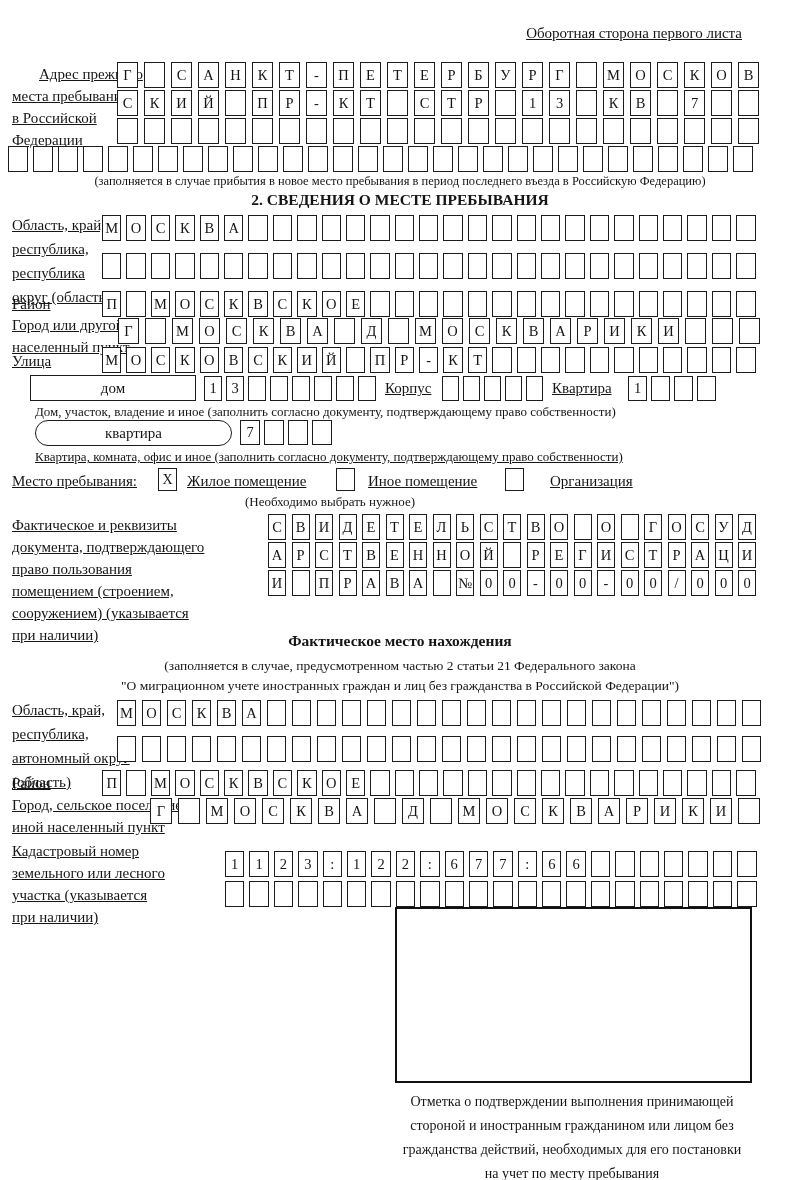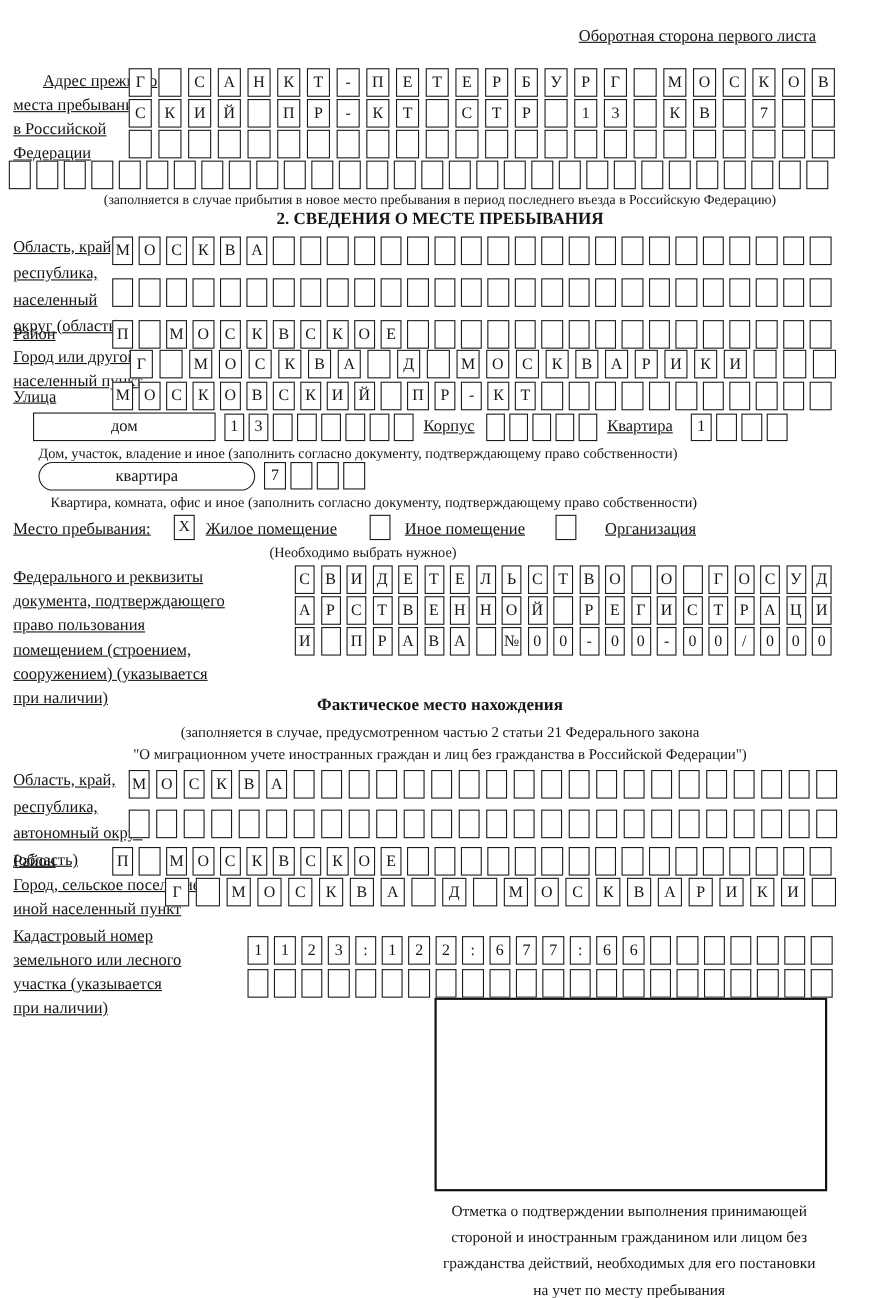--- a/index.html
+++ b/index.html
@@ -151,21 +151,21 @@
       <span class="cell"></span>
       <span class="cell"></span>
       <span class="cell"></span>
     </div>
   <div class="abs note" style="top:174px;left:0;width:800px;text-align:center;">(заполняется в случае прибытия в новое место пребывания в период последнего въезда в Российскую Федерацию)</div>
 
   <div class="abs ttl" style="top:191px;left:0;">2. СВЕДЕНИЯ О МЕСТЕ ПРЕБЫВАНИЯ</div>
 
   <div class="abs lbl" style="top:214px;left:12px;">Область, край,</div>
   <div class="abs lbl" style="top:238px;left:12px;">республика,</div>
-  <div class="abs lbl" style="top:262px;left:12px;">населенный</div>
+  <div class="abs lbl" style="top:262px;left:12px;">республика</div>
   <div class="abs lbl" style="top:286px;left:12px;">округ (область)</div>
   <div class="cells r27" style="top:215px;left:102px;">
       <span class="cell">М</span>
       <span class="cell">О</span>
       <span class="cell">С</span>
       <span class="cell">К</span>
       <span class="cell">В</span>
       <span class="cell">А</span>
       <span class="cell"></span>
       <span class="cell"></span>
@@ -338,32 +338,32 @@
     </div>
   <div class="abs note" style="top:404px;left:35px;font-size:13px;">Дом, участок, владение и иное (заполнить согласно документу, подтверждающему право собственности)</div>
 
   <div class="abs wbox" style="top:420px;left:35px;width:197px;height:26px;border-radius:13px;">квартира</div>
   <div class="cells rkv" style="top:420px;left:240px;">
       <span class="cell">7</span>
       <span class="cell"></span>
       <span class="cell"></span>
       <span class="cell"></span>
     </div>
-  <div class="abs note" style="top:449px;left:46px;font-size:13px;">Квартира, комната, офис и иное (заполнить согласно документу, подтверждающему право собственности)</div>
+  <div class="abs note" style="top:449px;left:35px;font-size:13px;text-decoration:underline;">Квартира, комната, офис и иное (заполнить согласно документу, подтверждающему право собственности)</div>
 
   <div class="abs lbl" style="top:470px;left:12px;">Место пребывания:</div>
   <span class="cbox" style="top:468px;left:158px;">X</span>
   <div class="abs lbl" style="top:470px;left:187px;">Жилое помещение</div>
   <span class="cbox" style="top:468px;left:336px;"></span>
   <div class="abs lbl" style="top:470px;left:368px;">Иное помещение</div>
   <span class="cbox" style="top:468px;left:505px;"></span>
   <div class="abs lbl" style="top:470px;left:550px;">Организация</div>
   <div class="abs note" style="top:494px;left:120px;width:420px;text-align:center;font-size:13px;">(Необходимо выбрать нужное)</div>
 
-  <div class="abs lbl" style="top:514px;left:12px;">Федерального и реквизиты</div>
+  <div class="abs lbl" style="top:514px;left:12px;">Фактическое и реквизиты</div>
   <div class="abs lbl" style="top:536px;left:12px;">документа, подтверждающего</div>
   <div class="abs lbl" style="top:558px;left:12px;">право пользования</div>
   <div class="abs lbl" style="top:580px;left:12px;">помещением (строением,</div>
   <div class="abs lbl" style="top:602px;left:12px;">сооружением) (указывается</div>
   <div class="abs lbl" style="top:624px;left:12px;">при наличии)</div>
   <div class="cells rdoc" style="top:514px;left:268px;">
       <span class="cell">С</span>
       <span class="cell">В</span>
       <span class="cell">И</span>
       <span class="cell">Д</span>

